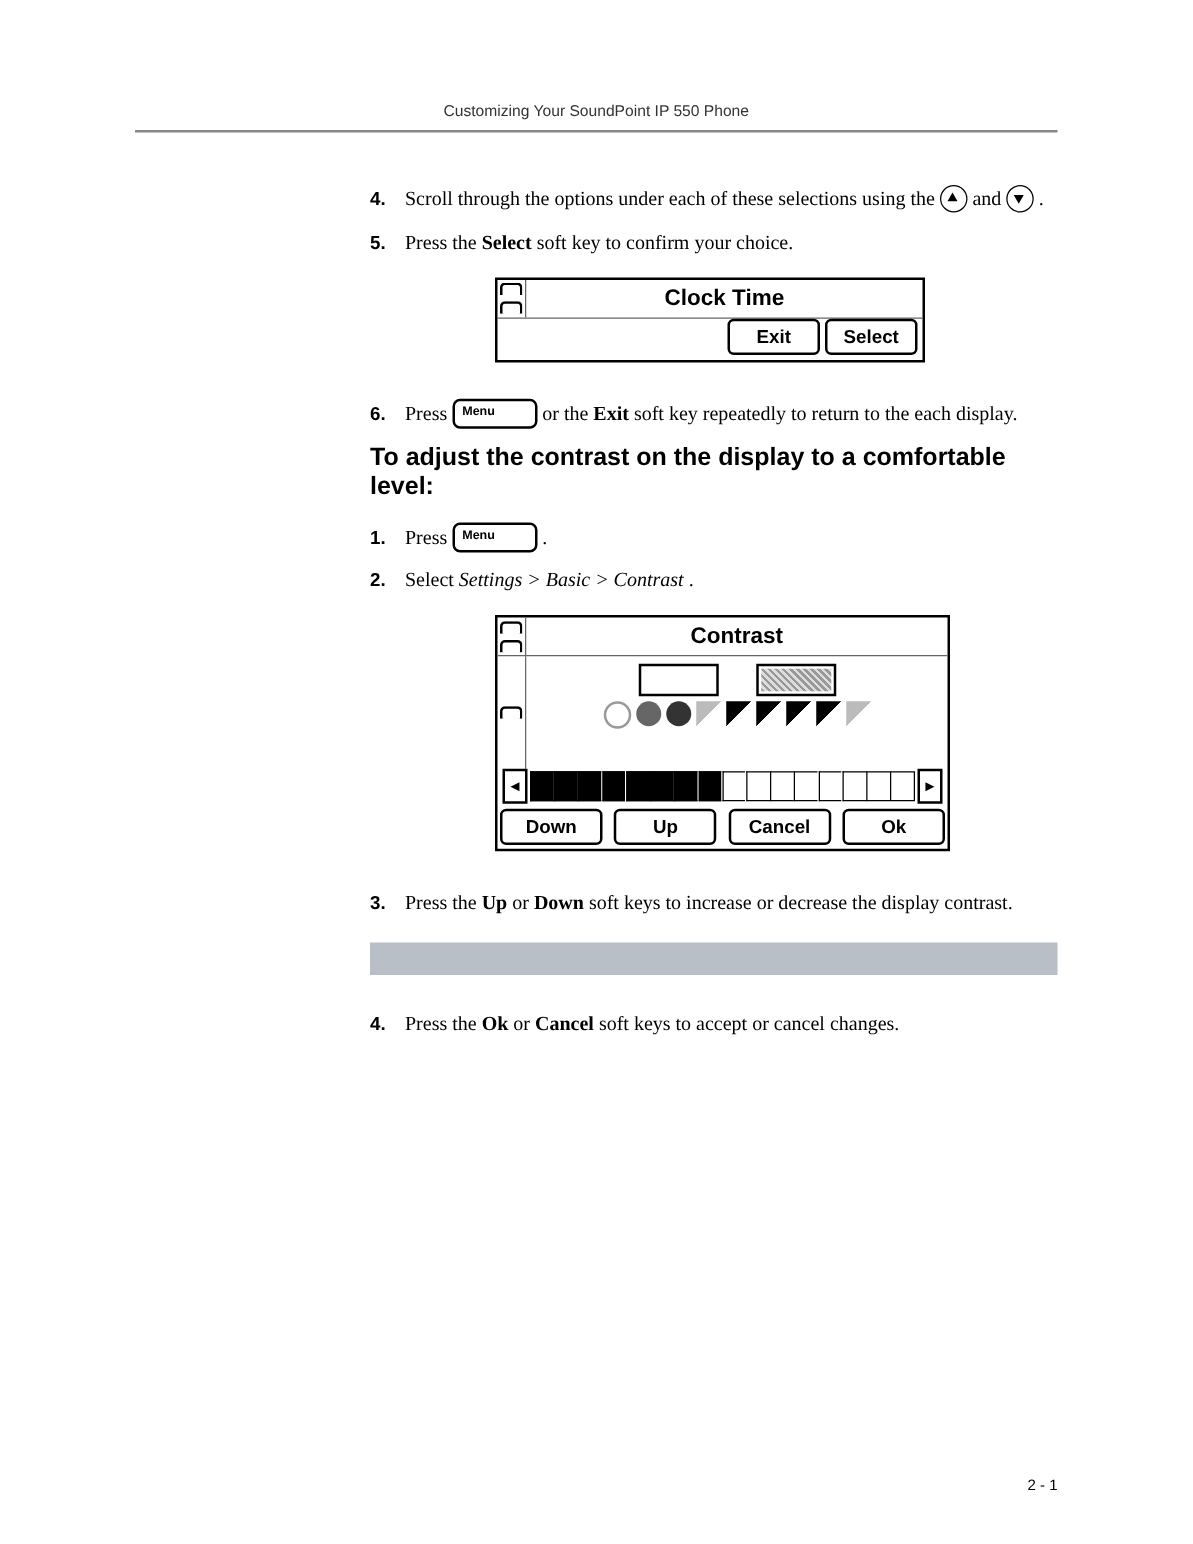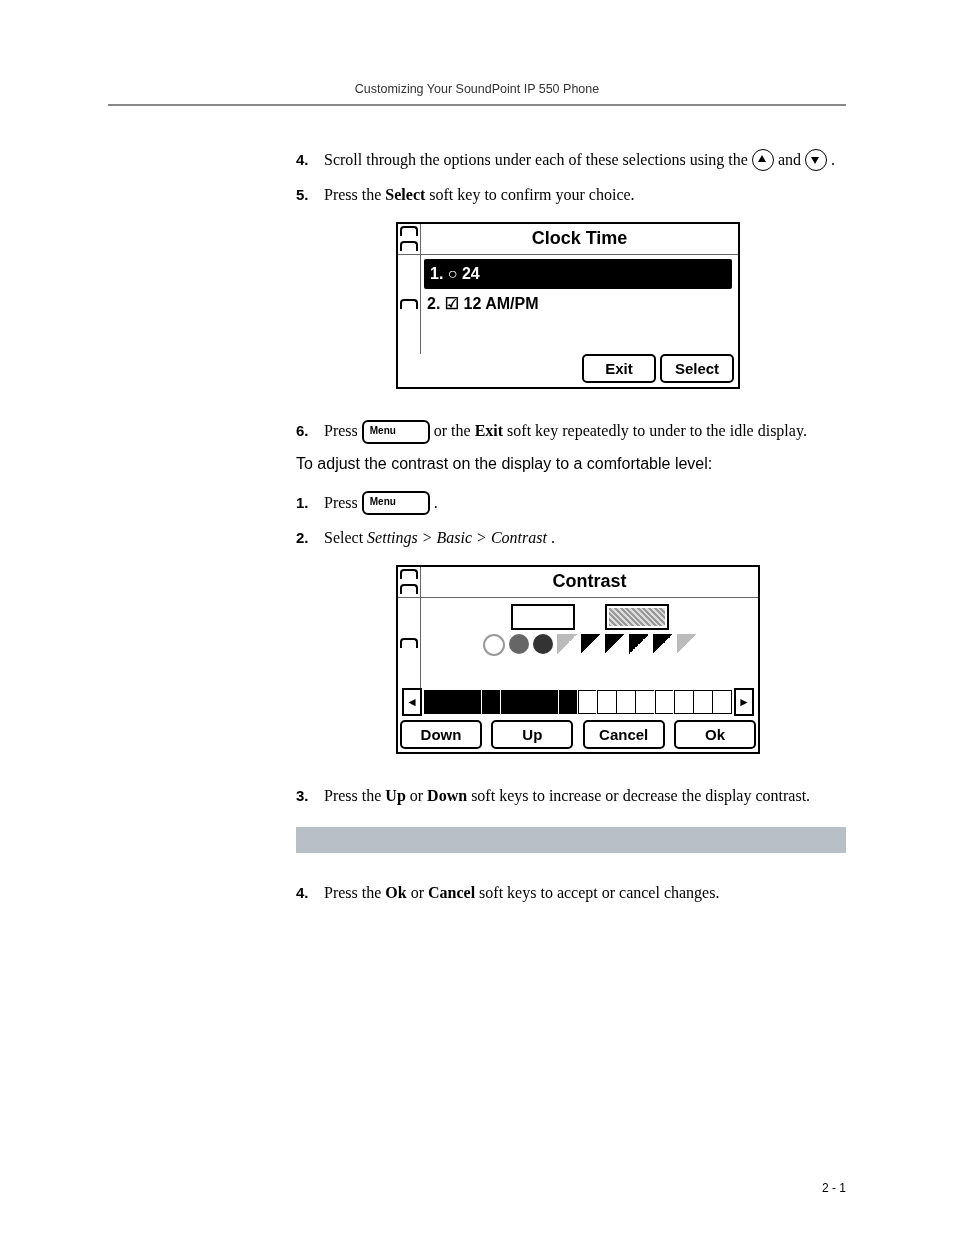--- a/index.html
+++ b/index.html
@@ -85,22 +85,22 @@
   }
   .section-heading {
     font-family: "Arial Narrow", Arial, sans-serif;
     font-weight: bold;
     font-size: 25px;
     color: #185a9d;
     margin: 32px 0 34px 0;
   }
   .sub-heading {
     font-family: "Arial Narrow", Arial, sans-serif;
-    font-weight: normal;
-    font-size: 16px;
+    font-weight: bold;
+    font-size: 20px;
     margin: 0 0 18px 188px;
   }
   
   .lcd {
     border: 2px solid #000;
     width: 340px;
     margin: 14px 0 20px 72px;
     font-family: Arial, sans-serif;
     background: #fff;
   }
@@ -269,46 +269,36 @@
 
         
         <div class="lcd">
           <div class="title-row">
             <div class="icons-col">
               <div class="phone-ic"></div>
               <div class="phone-ic"></div>
             </div>
             <div class="title-text">Clock Time</div>
           </div>
-          <div class="body-area">
-            <div class="icons-col" style="height:auto">
-              <div class="phone-ic"></div>
-            </div>
-            <div class="body-content">
-              <div class="list-row sel">1. ○  24</div>
-              <div class="list-row">2. ☑  12 AM/PM</div>
-              <div style="height:34px"></div>
-            </div>
-          </div>
           <div class="softkeys">
             <div class="softkey">Exit</div>
             <div class="softkey">Select</div>
           </div>
         </div>
       </span>
     </li>
 
     <li>
       <span class="num">6.</span>
       <span class="body">
         <span>Press </span>
         <span class="menu-key">Menu</span>
         <span> or the </span>
         <span class="b">Exit</span>
-        <span> soft key repeatedly to under to the idle display.</span>
+        <span> soft key repeatedly to return to the each display.</span>
       </span>
     </li>
   </ol>
 
 
   <div class="sub-heading">To adjust the contrast on the display to a comfortable level:</div>
 
   <ol class="steps">
     <li>
       <span class="num">1.</span>

